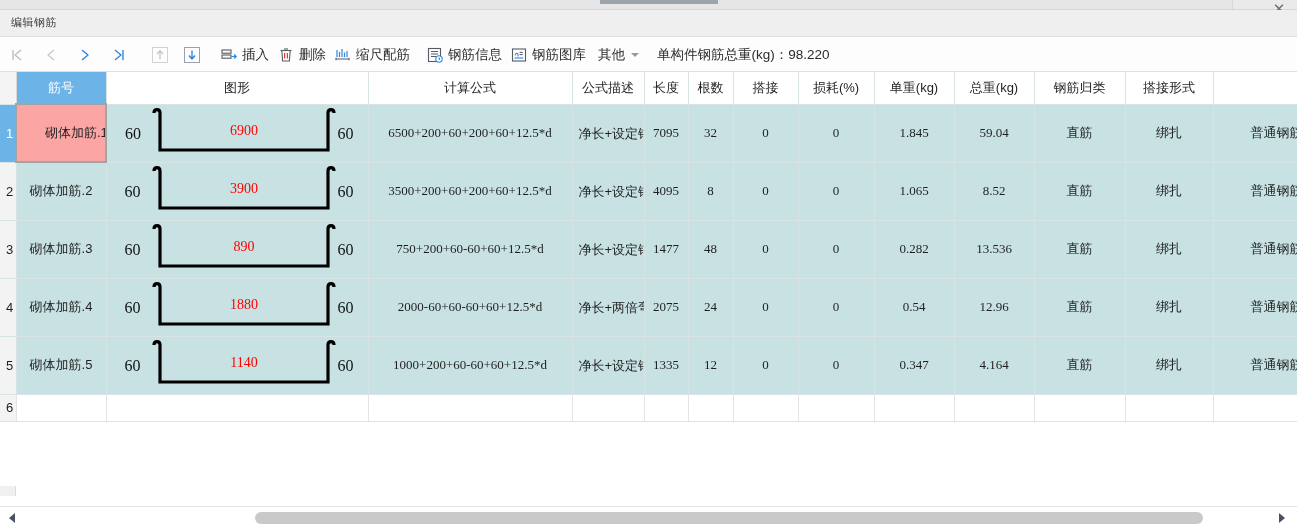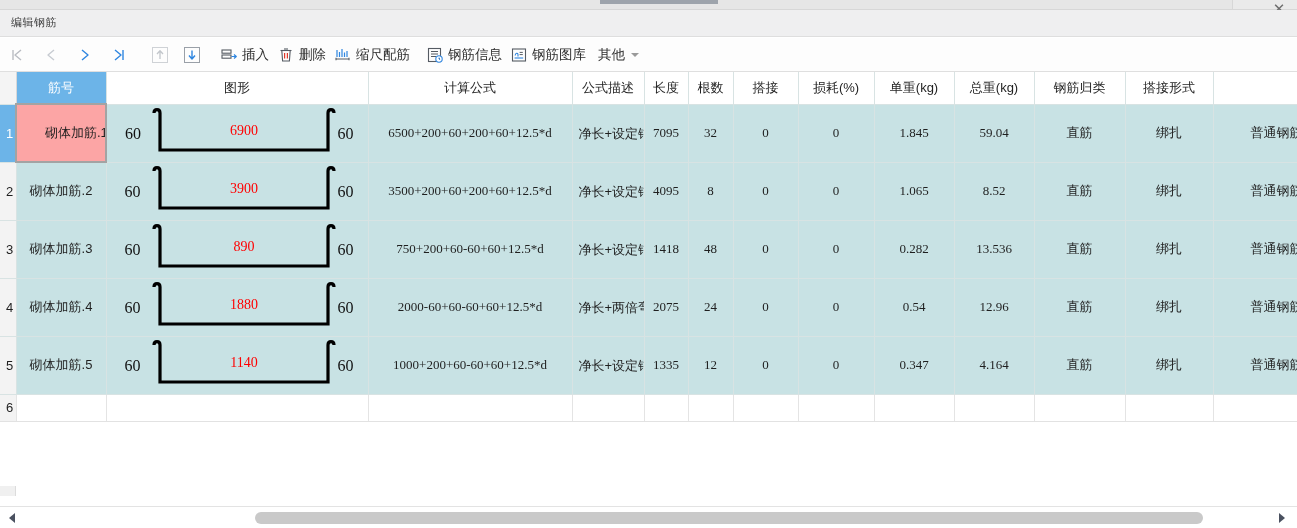--- a/index.html
+++ b/index.html
@@ -274,20 +274,21 @@
         </svg>
       </span>
       <span class="tb-label">钢筋图库</span>
     </div>
 
     <div class="tb-item">
       <span class="tb-label">其他</span>
       <span class="caret"></span>
     </div>
 
+    <div class="tb-total">单构件钢筋总重(kg)：98.220</div>
   </div>
 
   <div class="grid-wrap">
     <table class="grid">
       <colgroup>
         <col style="width:16px">
           <col style="width:90px">
           <col style="width:262px">
         <col style="width:204px">
           <col style="width:72px">
@@ -381,21 +382,21 @@
               <span class="shape-dim-left" style="left:12px">60</span>
               <svg width="204" height="57" viewBox="0 0 204 57" style="position:absolute;left:29px;top:0">
                 <path d="M12 8 C12 3.5 18 3.5 18 8 L18 45 L186 45 L186 8 C186 3.5 192 3.5 192 8" fill="none" stroke="#000" stroke-width="3.2" stroke-linejoin="miter"></path>
                 <text x="102" y="30" text-anchor="middle" font-size="14" fill="#ff0000" font-family="Liberation Serif, serif">890</text>
               </svg>
               <span class="shape-dim-right" style="right:8px">60</span>
             </div>
           </td>
           <td class="c-formula">750+200+60-60+60+12.5*d</td>
           <td class="c-desc">净长+设定锚固+…</td>
-          <td class="c-num">1418</td>
+          <td class="c-num">1477</td>
           <td class="c-num">48</td>
           <td class="c-num">0</td>
           <td class="c-num">0</td>
           <td class="c-num">0.282</td>
           <td class="c-num">13.536</td>
           <td class="c-cat">直筋</td>
           <td class="c-lap">绑扎</td>
           <td class="c-type">普通钢筋</td>
         </tr>
 

